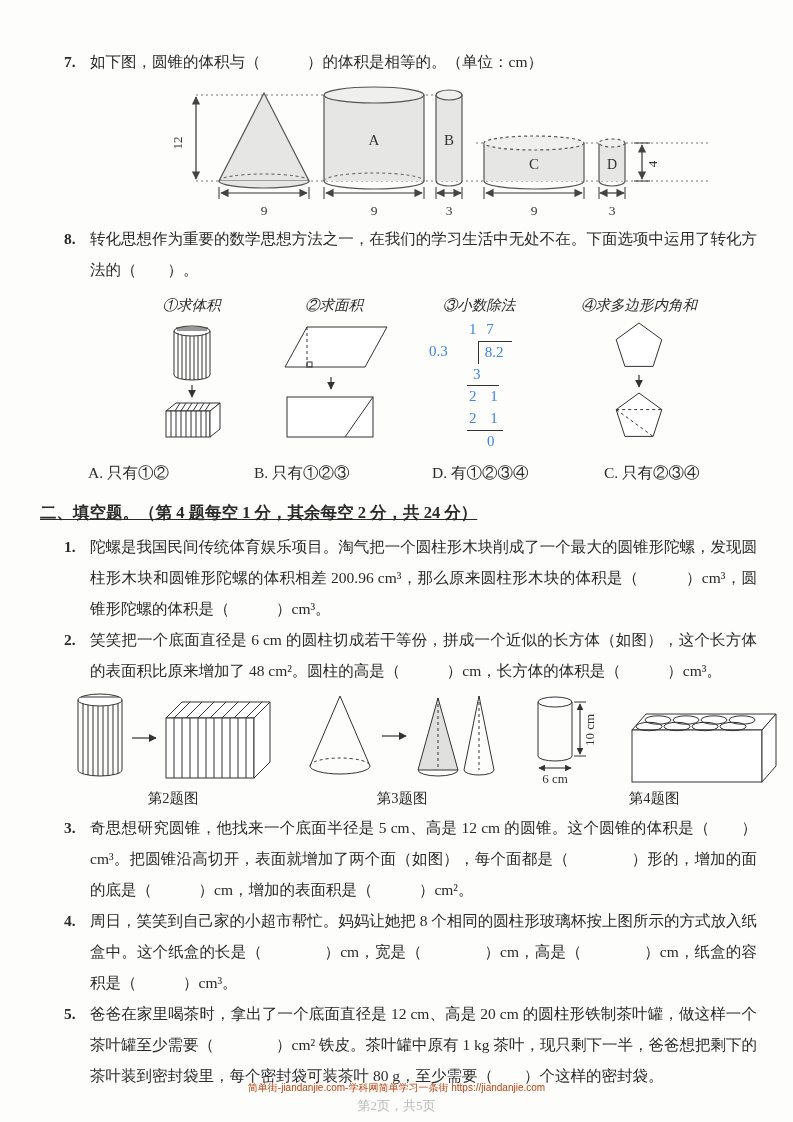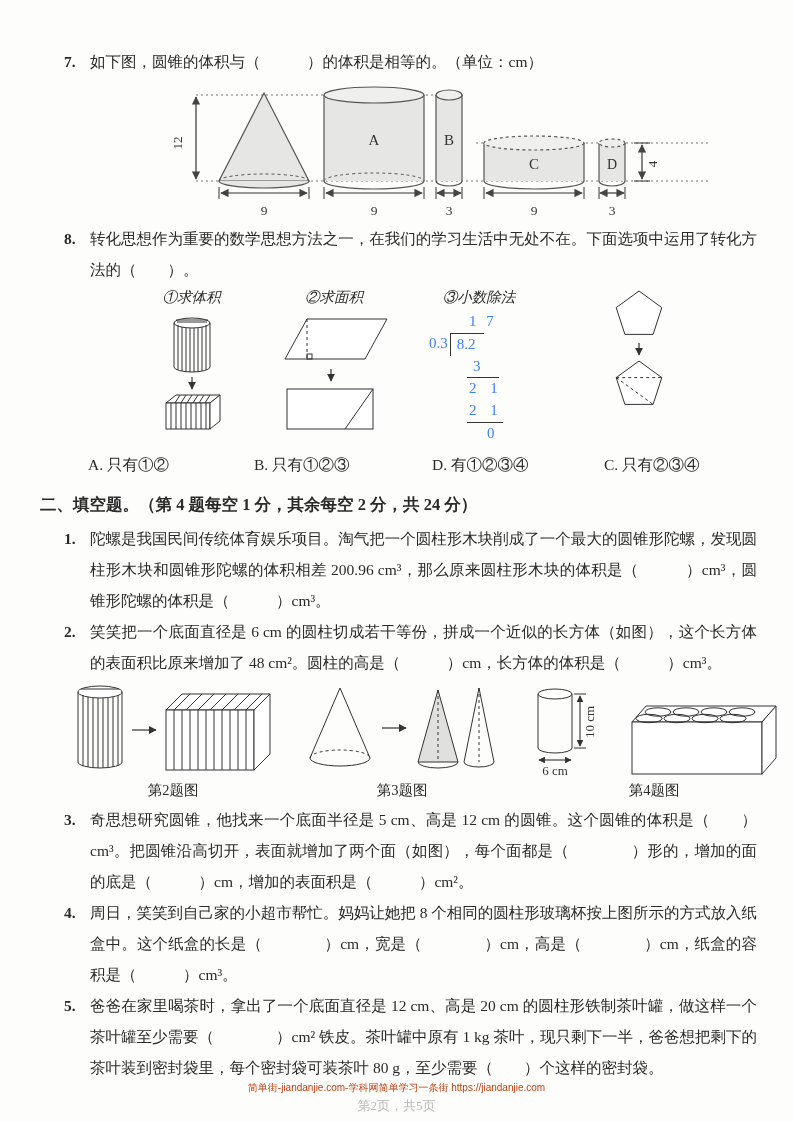--- a/index.html
+++ b/index.html
@@ -7,34 +7,34 @@
     position:relative; width:793px; height:1122px; margin:0 auto;
     background:#fdfdfc; color:#2a2a2a; overflow:hidden;
     font-family:"Liberation Serif","DejaVu Serif",serif;
     font-size:15.5px; line-height:2.0;
   }
   .content { padding:46px 36px 0 40px; box-sizing:border-box; }
   .question, .fill-item { margin-left:24px; }
   .qrow { display:flex; }
   .qnum { flex:0 0 26px; font-weight:700; }
   .qtext { flex:1; text-align:justify; }
-  .section-title { font-weight:700; font-size:16.5px; margin:8px 0 2px 0; }
+  .section-title { font-weight:700; font-size:16.5px; margin:8px 0 2px 0;text-decoration:underline; }
   svg { display:block; }
   svg text { font-family:"Liberation Serif","DejaVu Serif",serif; fill:#333; }
   .fig7 { margin:2px 0 2px 100px; }
   
   .subfigs { display:flex; margin:0 0 0 60px; align-items:flex-start; }
-  .sfcol { text-align:center; }
+  .sfcol { text-align:center;margin-top:8px; }
   .sfc1 { width:135px; } .sfc2 { width:150px; } .sfc3 { width:140px; } .sfc4 { width:180px; }
   .sflabel { font-style:italic; font-size:14.5px; line-height:24px; display:block; }
   .sfcol svg { margin:2px auto 0; }
   
   .division { width:100px; margin:2px auto 0; line-height:1.45; font-size:15px; text-align:left; color:#3b82f6; }
   .d-quot { padding-left:40px; letter-spacing:3px; }
-  .d-main { display:flex; }
+  .d-main { display:flex;gap:28px; }
   .d-dividend { border-top:1.8px solid #333; border-left:1.8px solid #333; padding:0 8px 0 6px; margin-left:2px; }
   .d-s1 { margin-left:38px; width:26px; border-bottom:1.6px solid #333; padding-left:6px; }
   .d-s2 { margin-left:38px; letter-spacing:5px; width:34px; padding-left:2px; }
   .d-s3 { margin-left:38px; letter-spacing:5px; width:34px; padding-left:2px; border-bottom:1.6px solid #333; }
   .d-rem { margin-left:58px; }
   .options { display:grid; grid-template-columns:166px 178px 172px auto; margin:4px 0 6px 24px; }
   
   .figrow { display:flex; margin:4px 0 2px 30px; align-items:flex-end; }
   .figblock { text-align:center; margin-right:26px; }
   .figcaption { font-size:14.5px; line-height:24px; display:block; }
@@ -231,20 +231,21 @@
               <span class="d-dividend">8.2</span>
             </div>
             <div class="d-s1">3</div>
             <div class="d-s2">2 1</div>
             <div class="d-s3">2 1</div>
             <div class="d-rem">0</div>
           </div>
         </div>
 
         <div class="sfcol sfc4">
+          <span class="sflabel">④求多边形内角和</span>
           <svg width="92" height="126" viewBox="0 0 92 126">
             <defs>
               <marker id="m84" viewBox="0 0 10 10" refX="9" refY="5" markerWidth="6.5" markerHeight="6.5" orient="auto">
                 <path d="M0,0 L10,5 L0,10 z" fill="#333"></path>
               </marker>
             </defs>
             <polygon points="46,4 68.8,20.6 60.1,47.4 31.9,47.4 23.2,20.6" fill="#fff" stroke="#333" stroke-width="1"></polygon>
             <line x1="46" y1="56" x2="46" y2="68" stroke="#333" stroke-width="1.2" marker-end="url(#m84)"></line>
             <g stroke="#333" stroke-width="1" fill="none">
               <polygon points="46,74 68.8,90.6 60.1,117.4 31.9,117.4 23.2,90.6" fill="#fff"></polygon>

